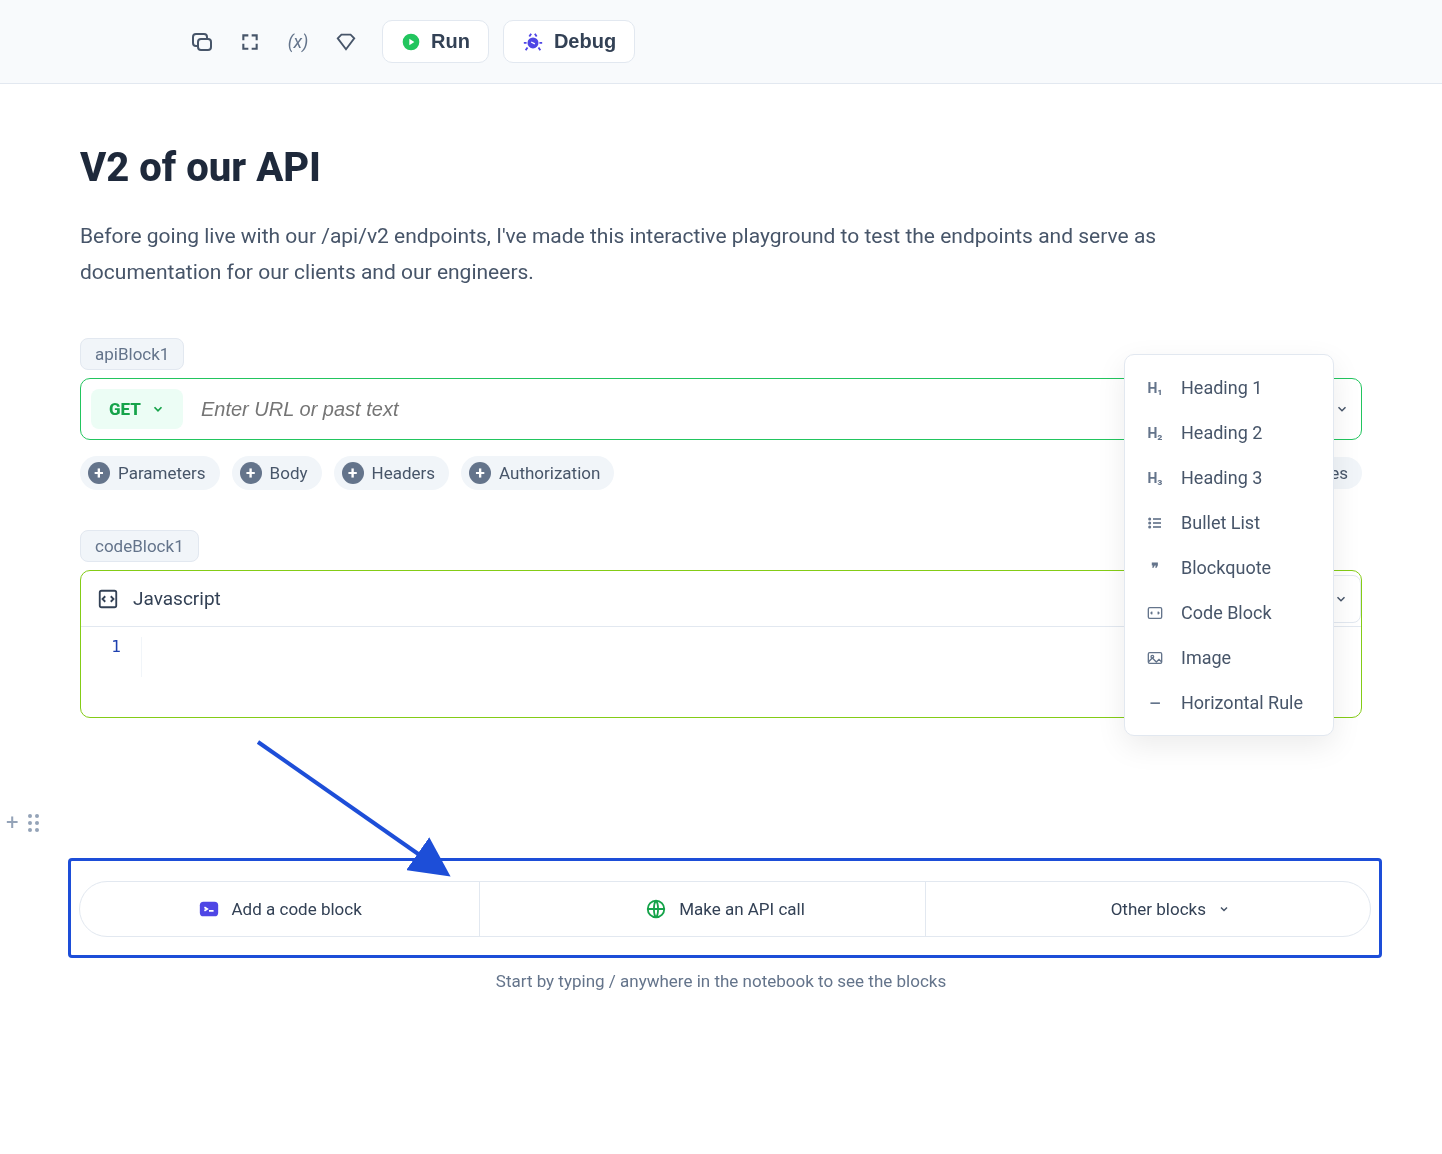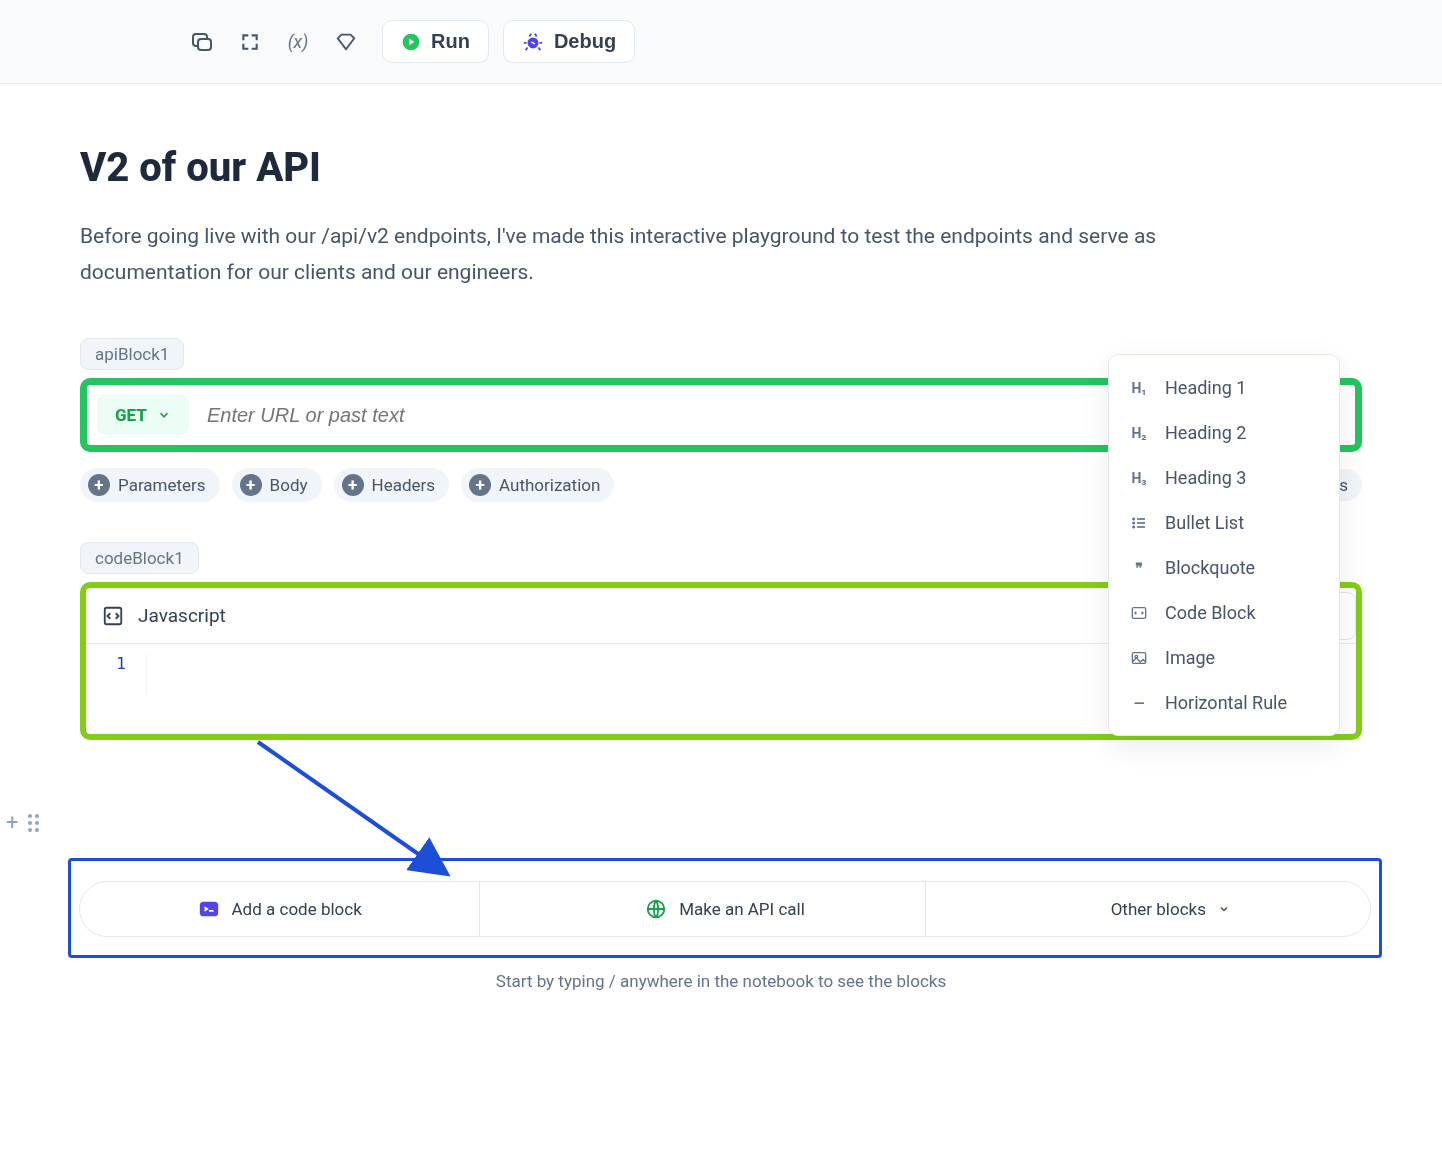--- a/index.html
+++ b/index.html
@@ -50,21 +50,21 @@
     background: #f1f5f9;
     border: 1px solid #e2e8f0;
     border-radius: 8px;
     padding: 5px 14px;
     font-size: 17px;
     color: #64748b;
     margin-bottom: 8px;
   }
   
   .api-block {
-    border: 7px solid #22c55e;
+    border: 1px solid #22c55e;
     border-radius: 10px;
     padding: 10px;
     display: flex;
     align-items: center;
     gap: 18px;
     margin-bottom: 16px;
     position: relative;
   }
   .method-pill {
     background: #ecfdf5;
@@ -111,21 +111,21 @@
     cursor: pointer;
   }
   .pill .plus {
     width: 22px; height: 22px; background: #64748b; border-radius: 50%; color: #fff; display:flex;align-items:center;justify-content:center; font-weight:700;
   }
   .pill-right {
     margin-left: auto;
   }
   
   .code-block {
-    border: 6px solid #84cc16;
+    border: 1px solid #84cc16;
     border-radius: 10px;
     margin-bottom: 96px;
   }
   .code-header {
     display: flex; align-items: center; gap: 14px;
     padding: 16px;
     border-bottom: 1px solid #e2e8f0;
     position: relative;
   }
   .code-header .lang {
@@ -140,23 +140,23 @@
   .gutter {
     width: 60px; text-align: right; padding-right: 20px; color: #1e40af; font-size: 16px;
     font-family: ui-monospace, monospace;
   }
   .code-area {
     flex: 1; border-left: 1px solid #f1f5f9; min-height: 40px;
   }
   
   .dropdown-menu {
     position: absolute;
-    right: 102px;
+    right: 108px;
     top: 354px;
-    width: 232px;
+    width: 210px;
     background: #fff;
     border: 1px solid #e2e8f0;
     border-radius: 10px;
     box-shadow: 0 10px 30px rgba(0,0,0,0.08);
     padding: 10px 0;
     z-index: 50;
   }
   .menu-item {
     display: flex; align-items: center; gap: 16px;
     padding: 12px 20px;

